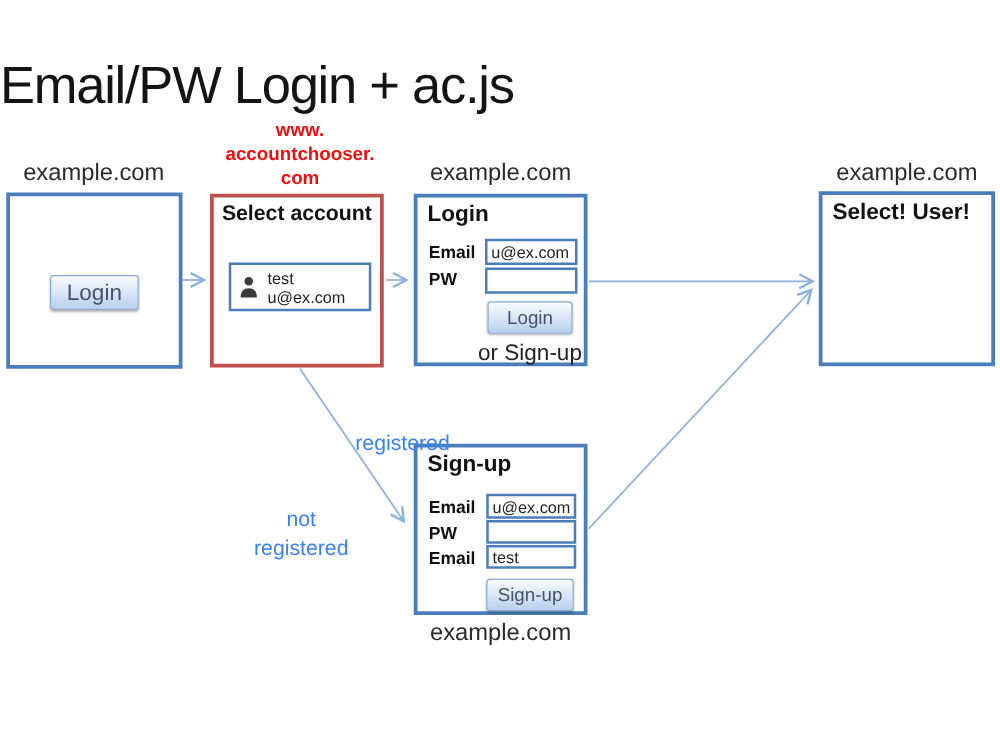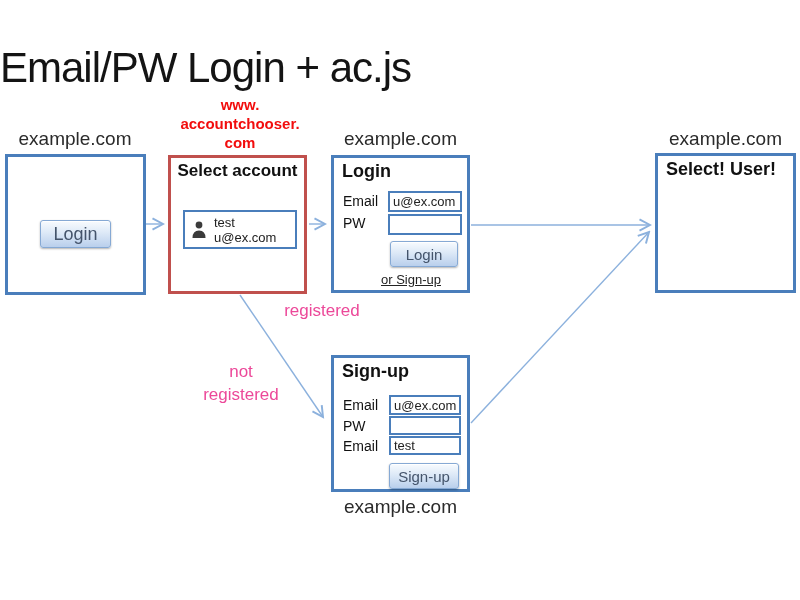--- a/index.html
+++ b/index.html
@@ -31,30 +31,30 @@
     border:1px solid #86a9d4;border-radius:3px;color:#44546b;
     box-shadow:0 1px 2px rgba(0,0,0,0.3), inset 0 1px 0 #ffffff;
     box-sizing:border-box;cursor:pointer;
   }
   .account-item{
     position:absolute;left:12px;top:52px;width:114px;height:39px;
     border:2px solid #4a7ebb;box-sizing:border-box;background:#fff;
     display:flex;align-items:center;padding-left:6px;gap:7px;cursor:pointer;
   }
   .acct-lines{font-size:13px;line-height:15px;color:#222;}
-  .form-label{position:absolute;font-size:14px;font-weight:normal;color:#111;}
+  .form-label{position:absolute;font-size:14px;font-weight:bold;color:#111;}
   .form-input{
     position:absolute;border:2px solid #4a7ebb;box-sizing:border-box;background:#fff;
     font-family:"Liberation Sans",sans-serif;font-size:13px;color:#222;padding:0 3px;outline:none;
   }
   .signup-link{
-    position:absolute;text-align:left;font-size:13px;color:#222;
-    text-decoration:underline;cursor:pointer;white-space:nowrap;
+    position:absolute;text-align:center;font-size:18px;color:#222;
+    cursor:pointer;white-space:nowrap;
   }
-  .flow-label{position:absolute;font-size:17px;color:#ec4899;text-align:center;line-height:23px;}
+  .flow-label{position:absolute;font-size:17px;color:#3b82f6;text-align:center;line-height:23px;margin-top:44px;}
   .arrows{position:absolute;left:0;top:0;pointer-events:none;}
 </style>
 </head>
 <body>
 
 <div class="slide">
 
   <svg class="arrows" width="800" height="600" viewBox="0 0 800 600">
     <defs>
       <marker id="ah" viewBox="0 0 10 10" refX="8.5" refY="5" markerWidth="10" markerHeight="10" orient="auto">

